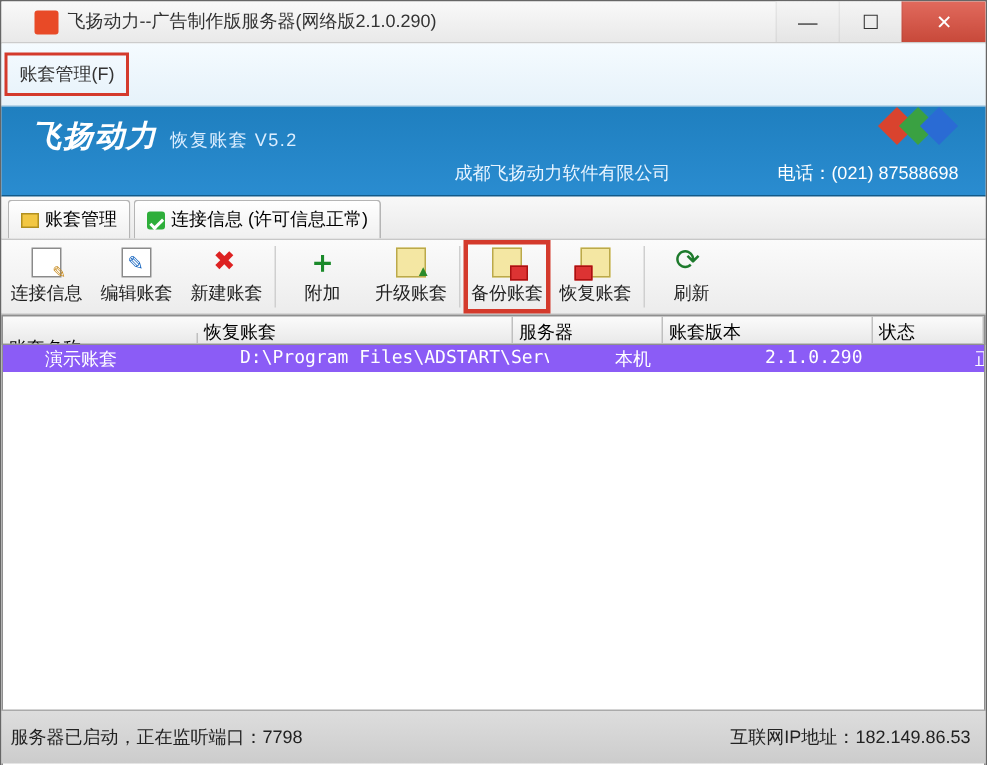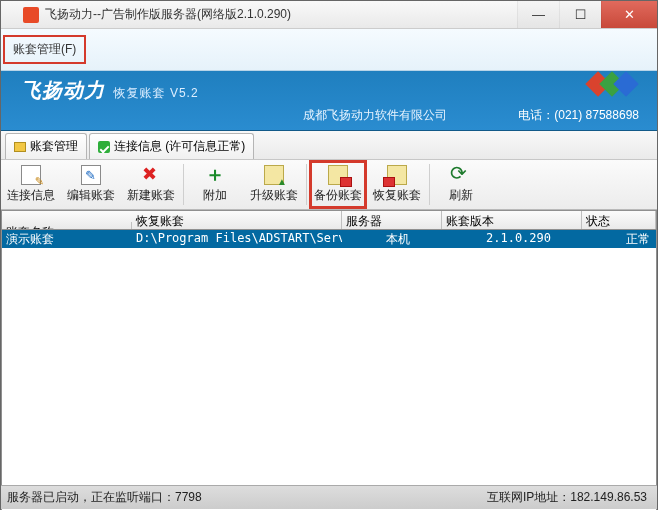--- a/index.html
+++ b/index.html
@@ -44,24 +44,24 @@
   .ic-bak::after{content:"";position:absolute;right:-5px;bottom:-3px;width:10px;height:8px;background:#d33;border:1px solid #a11;}
   .ic-res{background:#f4e7a3;border:1px solid #bba94a;}
   .ic-res::after{content:"";position:absolute;left:-5px;bottom:-3px;width:10px;height:8px;background:#d33;border:1px solid #a11;}
   .ic-ref::before{content:"⟳";color:#1d7a2c;font-size:20px;position:absolute;left:-1px;top:-4px;}
   .hl{border:3px solid #d43a2c;padding:0 2px;}
   .grid-head{display:flex;height:20px;background:linear-gradient(#fbfbfb,#e9e9e9);font-size:12px;border:1px solid #8f8f8f;}
   .gh{border-right:1px solid #bfbfbf;padding:2px 4px;white-space:nowrap;overflow:hidden;}
   .gh1{width:130px;margin-top:11px;} .gh2{width:210px;} .gh3{width:100px;} .gh4{width:140px;} .gh5{flex:1;}
   .grid-body{height:282px;background:#fff;overflow:auto;border-left:1px solid #8f8f8f;border-right:1px solid #8f8f8f;border-bottom:1px solid #8f8f8f;font-size:12px;}
   .row{display:flex;height:18px;}
-  .row.sel{background:#0369a1;color:#fff;}
+  .row.sel{background:#8b5cf6;color:#fff;padding-left:24px;}
   .cell{padding:1px 4px;white-space:nowrap;overflow:hidden;font-family:SimSun,monospace;}
   .c1{width:130px;} .c2{width:210px;} .c3{width:100px;margin-left:40px;} .c4{width:140px;} .c5{flex:1;}
-  .statusbar{position:absolute;left:0;right:0;bottom:0;height:24px;background:linear-gradient(#ddd,#ccc);border-top:1px solid #aaa;display:flex;align-items:center;font-size:12px;color:#222;}
+  .statusbar{position:absolute;left:0;right:0;bottom:0;height:36px;background:linear-gradient(#ddd,#ccc);border-top:1px solid #aaa;display:flex;align-items:center;font-size:12px;color:#222;}
   .statusbar .sl{padding-left:6px;flex:1;}
   .statusbar .sr{padding-right:10px;}
 </style>
 </head>
 <body>
 
 <div class="window">
 
   <div class="titlebar">
     <div class="icon"></div>

